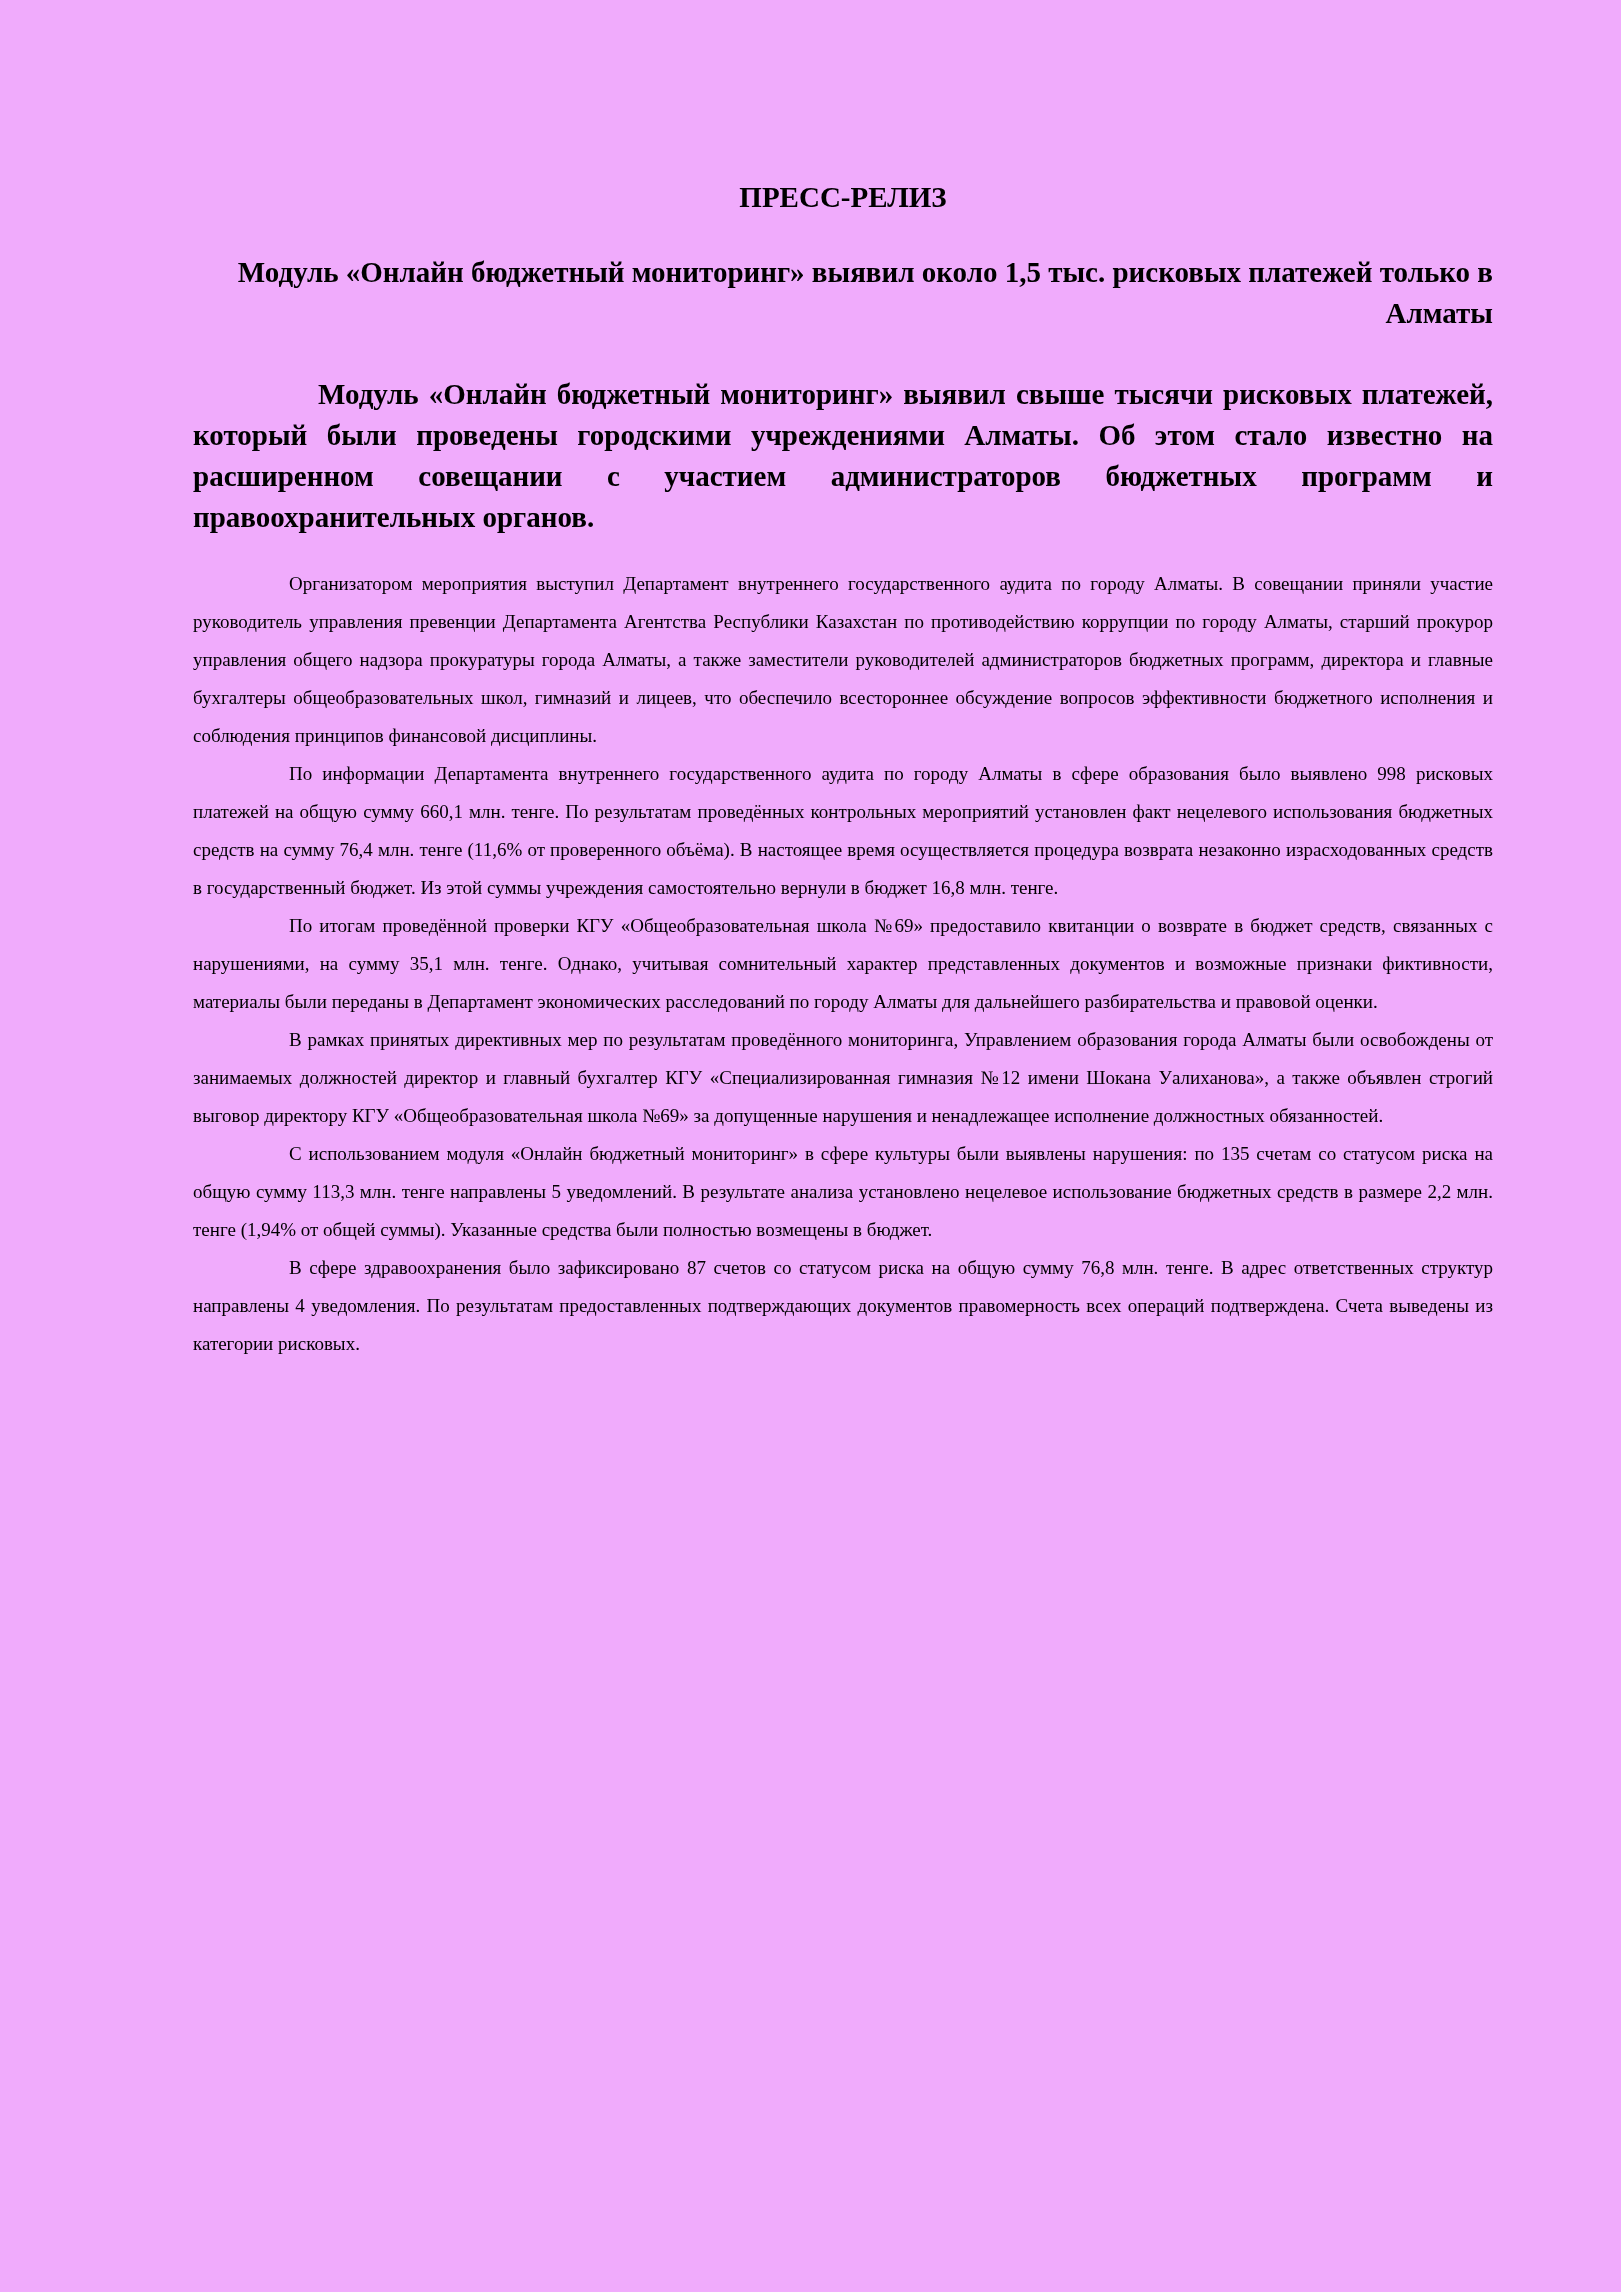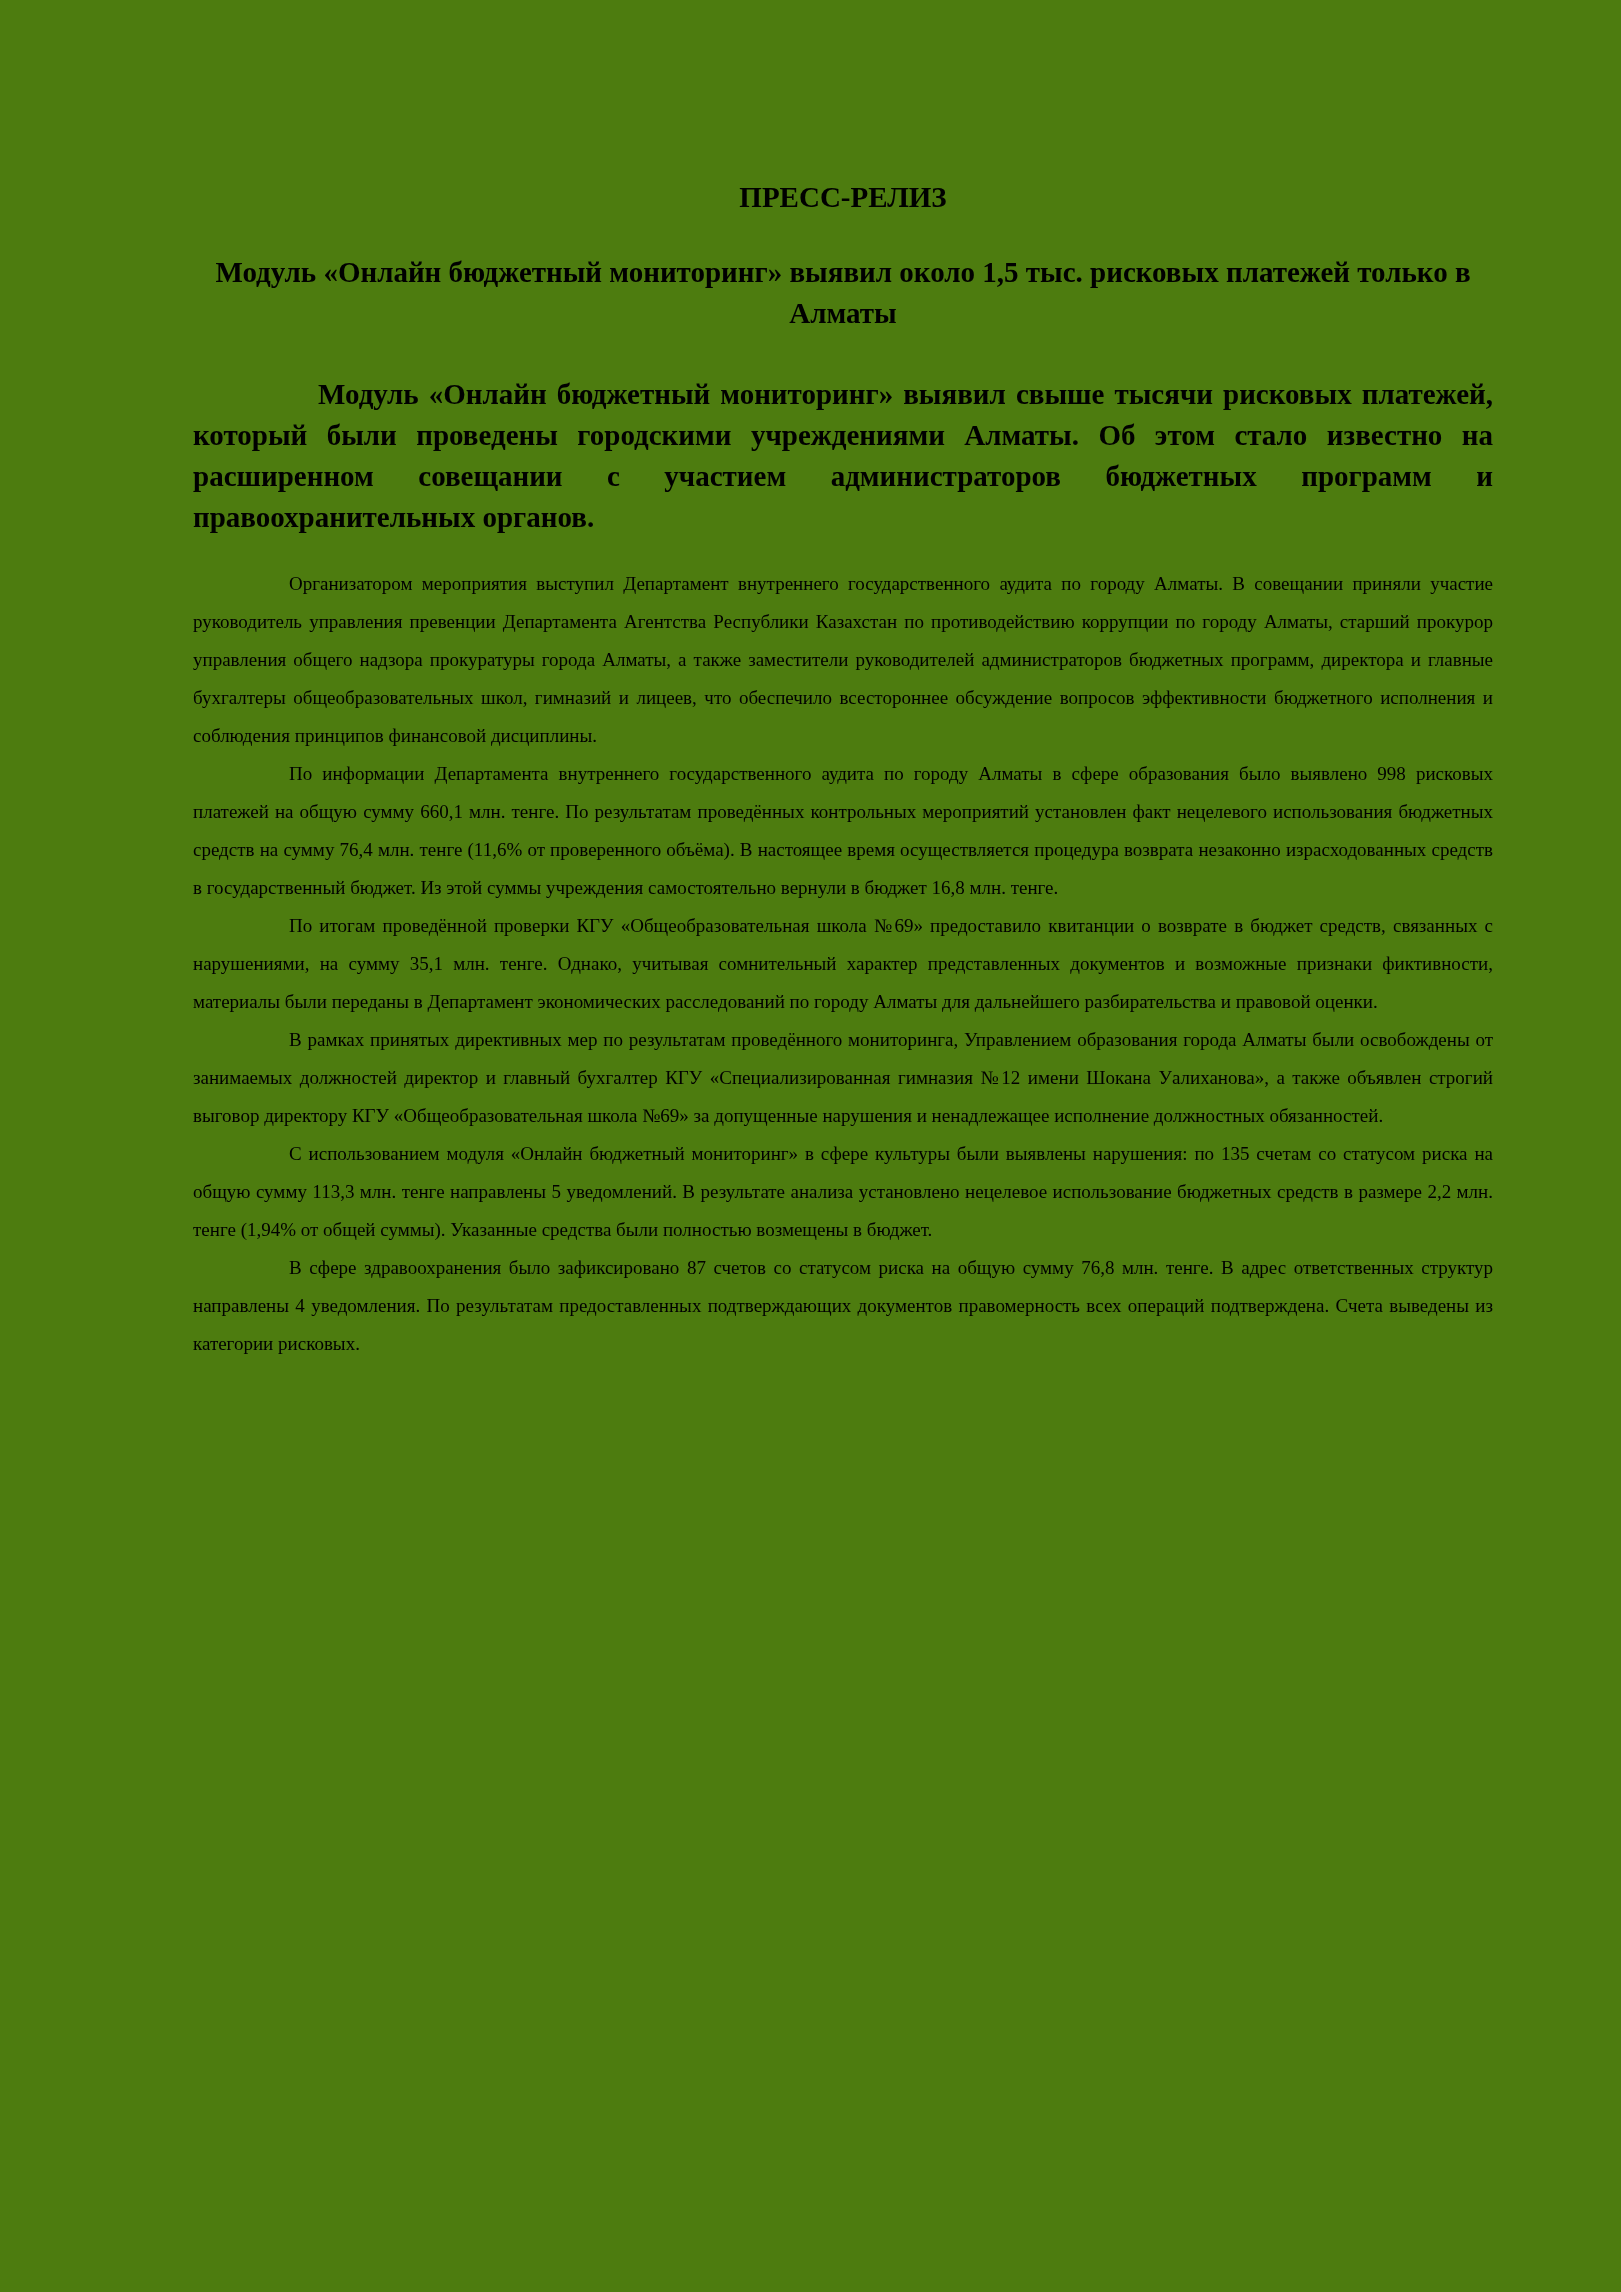--- a/index.html
+++ b/index.html
@@ -11,40 +11,40 @@
     height: 2293px;
     background: #ffffff;
     color: #000000;
     font-family: "Liberation Serif", "DejaVu Serif", serif;
     overflow: hidden;
   }
   .page {
     position: relative;
     width: 1621px;
     height: 2293px;
-    background: #4d7c0f;
+    background: #f0abfc;
   }
   .content {
     box-sizing: border-box;
     padding: 179px 128px 0 193px; 
     width: 1621px;
   }
   .doc-title {
     margin: 0;
     font-size: 29px;
     font-weight: bold;
     line-height: 37px;
     text-align: center;
   }
   .doc-heading {
     margin: 36px 0 0 0;
     font-size: 29px;
     font-weight: bold;
     line-height: 41px;
-    text-align: center;
+    text-align: right;
   }
   .lead {
     margin: 40px 0 0 0;
     font-size: 29px;
     font-weight: bold;
     line-height: 41px;
     text-align: justify;
     text-indent: 125px;
   }
   .body-para {

